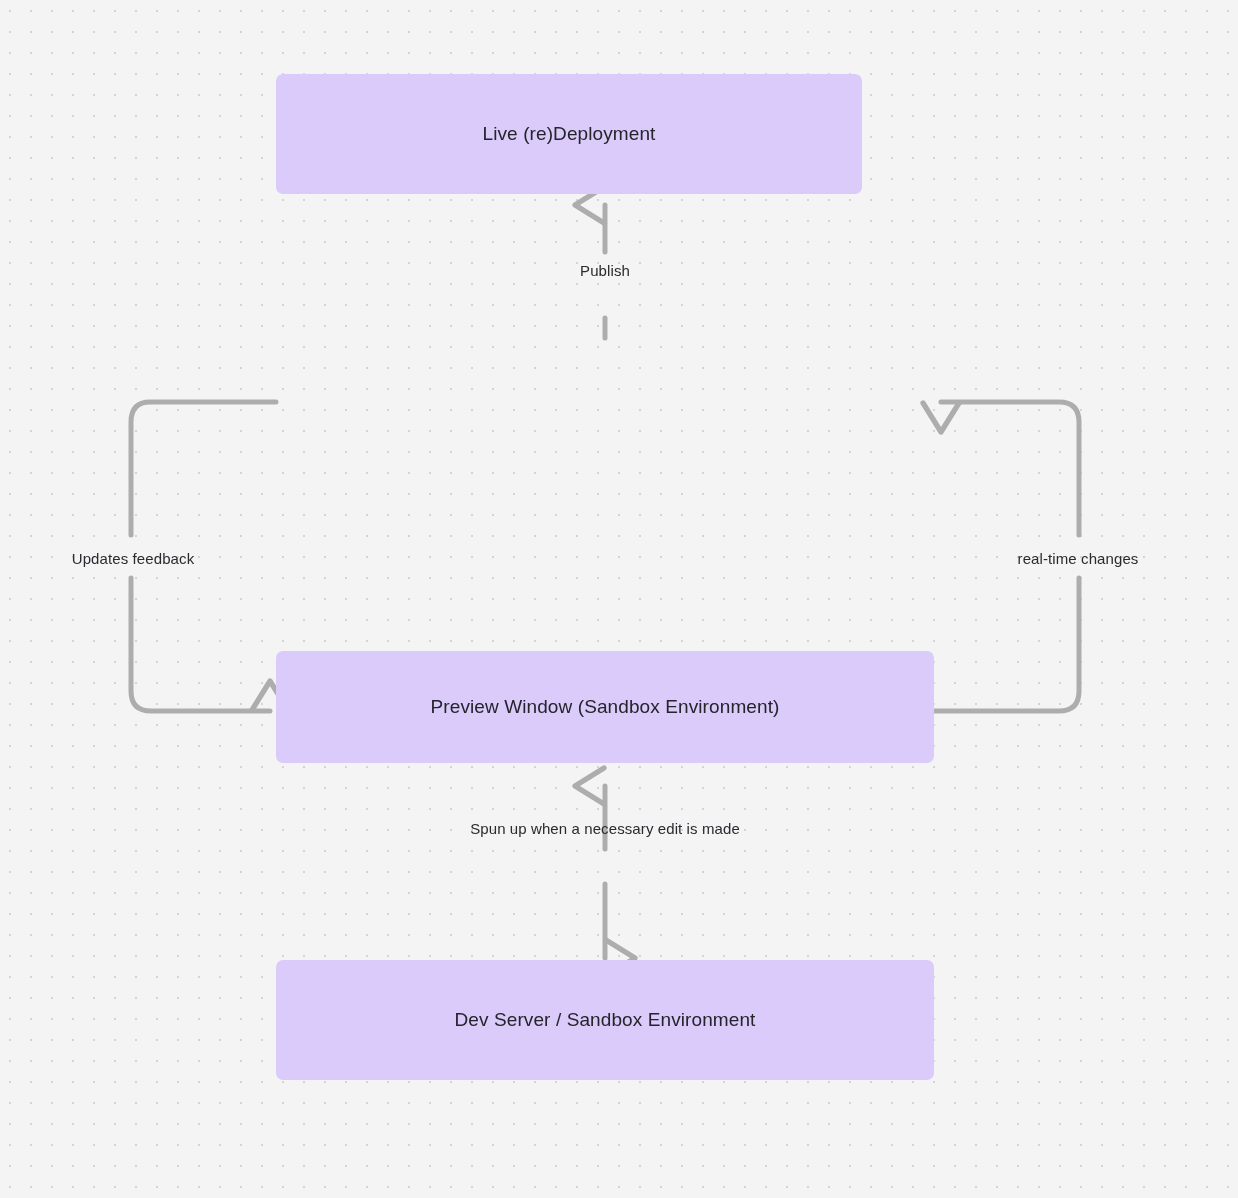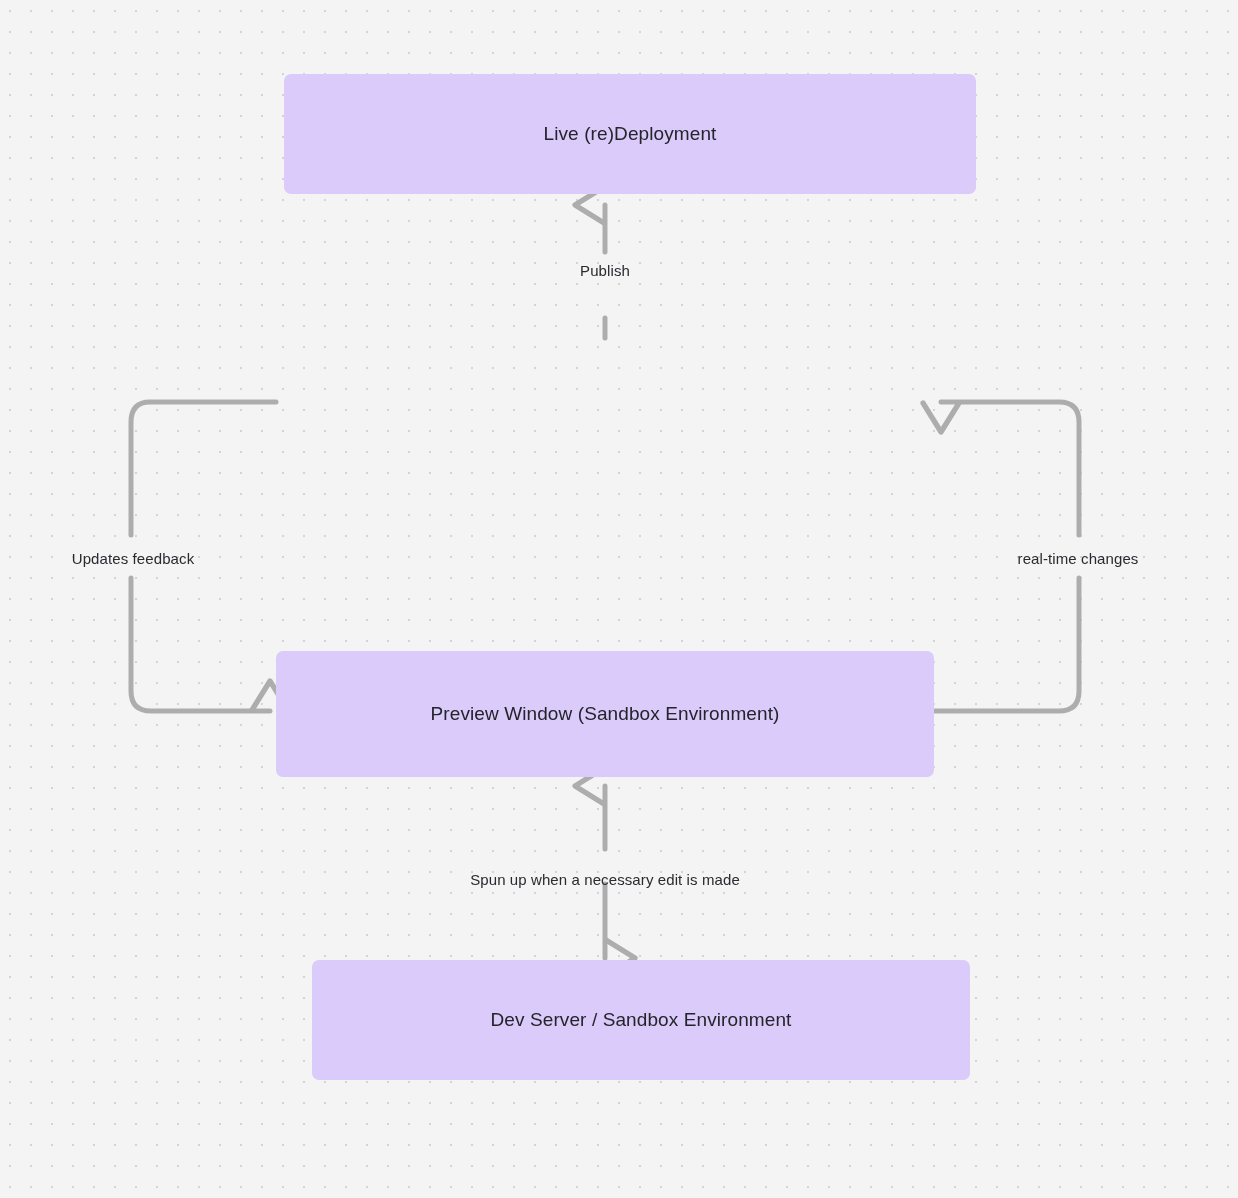--- a/index.html
+++ b/index.html
@@ -90,34 +90,34 @@
       <path d="M934 711 L1059 711 Q1079 711 1079 691 L1079 578" fill="none" stroke="#adadad" stroke-width="5" stroke-linecap="round" stroke-linejoin="round"></path>
       <path d="M1079 535 L1079 422 Q1079 402 1059 402 L941 402" fill="none" stroke="#adadad" stroke-width="5" stroke-linecap="round" stroke-linejoin="round" marker-end="url(#arrow-up)"></path>
     </g>
 
     <g>
       <path d="M605 849 L605 786" fill="none" stroke="#adadad" stroke-width="5" stroke-linecap="round" marker-end="url(#arrow-up)"></path>
       <path d="M605 884 L605 958" fill="none" stroke="#adadad" stroke-width="5" stroke-linecap="round" marker-end="url(#arrow-up)"></path>
     </g>
   </svg>
 
-  <div class="node" style="left:284px; top:74px; width:692px; height:120px;">
+  <div class="node" style="left:276px; top:74px; width:586px; height:120px;">
     <span>Live (re)Deployment</span>
   </div>
 
 
-  <div class="node" style="left:276px; top:651px; width:658px; height:126px;">
+  <div class="node" style="left:276px; top:651px; width:658px; height:112px;">
     <span>Preview Window (Sandbox Environment)</span>
   </div>
 
-  <div class="node" style="left:276px; top:960px; width:658px; height:120px;margin-left:36px;">
+  <div class="node" style="left:276px; top:960px; width:658px; height:120px;">
     <span>Dev Server / Sandbox Environment</span>
   </div>
 
   <div class="edge-label center" style="left:605px; top:270px;">Publish</div>
 
   <div class="edge-label center" style="left:133px; top:558px;">Updates feedback</div>
 
   <div class="edge-label center" style="left:1078px; top:558px;">real-time changes</div>
 
-  <div class="edge-label center" style="left:605px; top:879px;text-align:center;">Spun up when a necessary edit is made</div>
+  <div class="edge-label center" style="left:605px; top:828px;text-align:center;">Spun up when a necessary edit is made</div>
 
 </div>
 
 </body></html>

